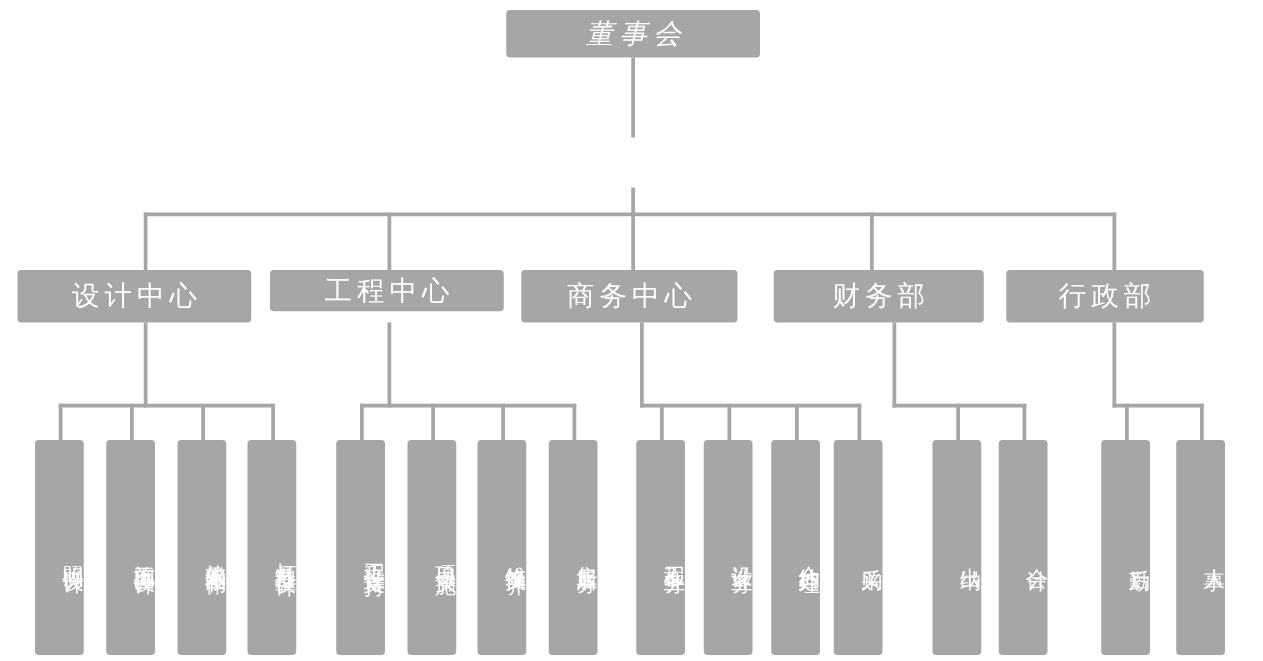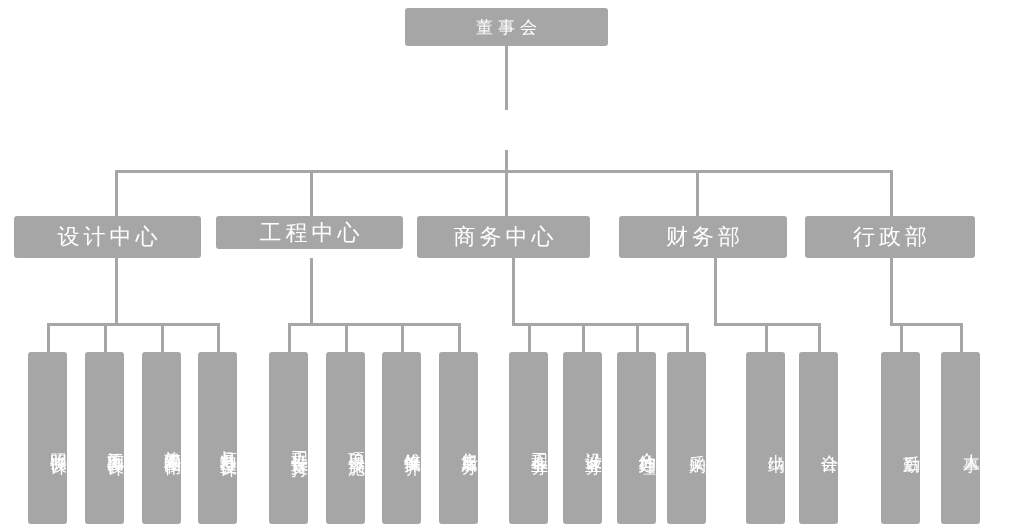--- a/index.html
+++ b/index.html
@@ -24,23 +24,24 @@
     border-radius:3px;
     box-sizing:border-box;
     display:flex;
     align-items:center;
     justify-content:center;
     text-align:center;
     letter-spacing:2px;
     z-index:2;
   }
   .node.top{
-    font-size:17px;
+    font-size:22px;
     letter-spacing:5px;
     text-indent:5px;
+    font-style:italic;
   }
   .node.mid{
     font-size:22px;
     letter-spacing:4px;
     text-indent:4px;
   }
   .node.leaf{
     font-size:17px;
     letter-spacing:1px;
     writing-mode:vertical-rl;
@@ -123,21 +124,21 @@
   </div>
   <div class="node mid" style="left:216px;top:216px;width:187px;height:33px;">
     <span>工程中心</span>
   </div>
   <div class="node mid" style="left:417px;top:216px;width:173px;height:42px;align-items:center;">
     <span>商务中心</span>
   </div>
   <div class="node mid" style="left:619px;top:216px;width:168px;height:42px;">
     <span>财务部</span>
   </div>
-  <div class="node mid" style="left:805px;top:216px;width:170px;height:42px;">
+  <div class="node mid" style="left:805px;top:216px;width:158px;height:42px;">
     <span>行政部</span>
   </div>
 
   <div class="node leaf" style="left:28px;top:352px;width:39px;height:172px;">
     <span class="txt">照明设计</span>
   </div>
   <div class="node leaf" style="left:85px;top:352px;width:39px;height:172px;">
     <span class="txt">施工图设计</span>
   </div>
   <div class="node leaf" style="left:142px;top:352px;width:39px;height:172px;">

